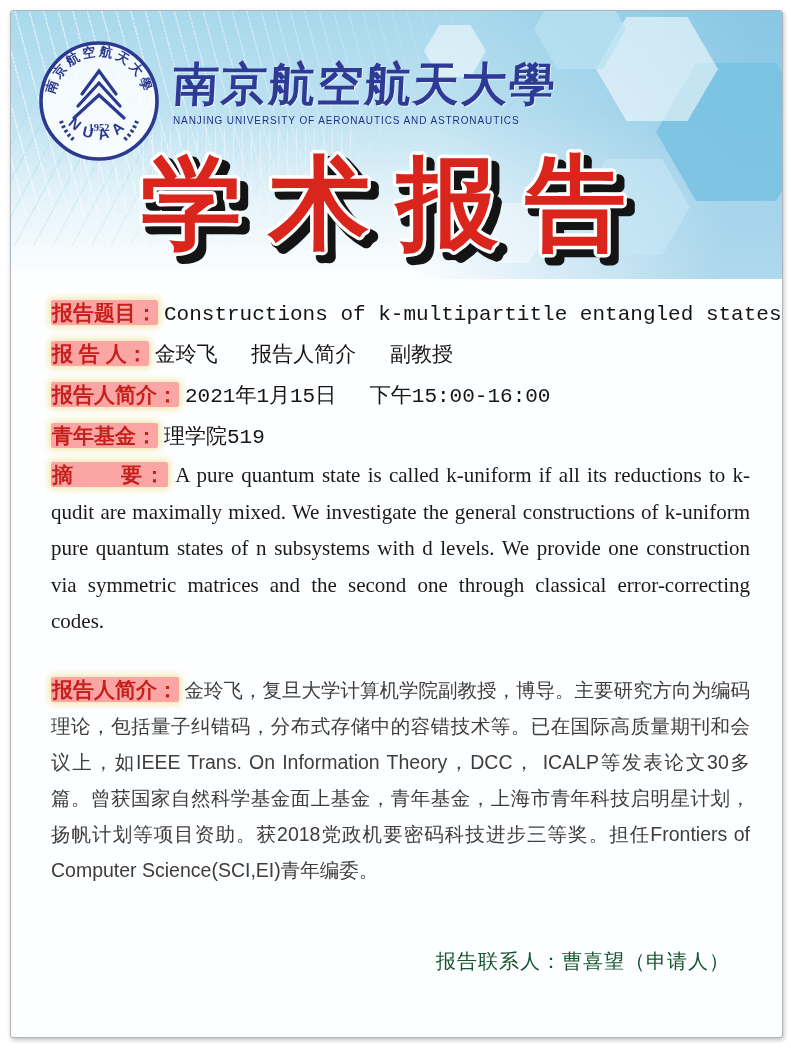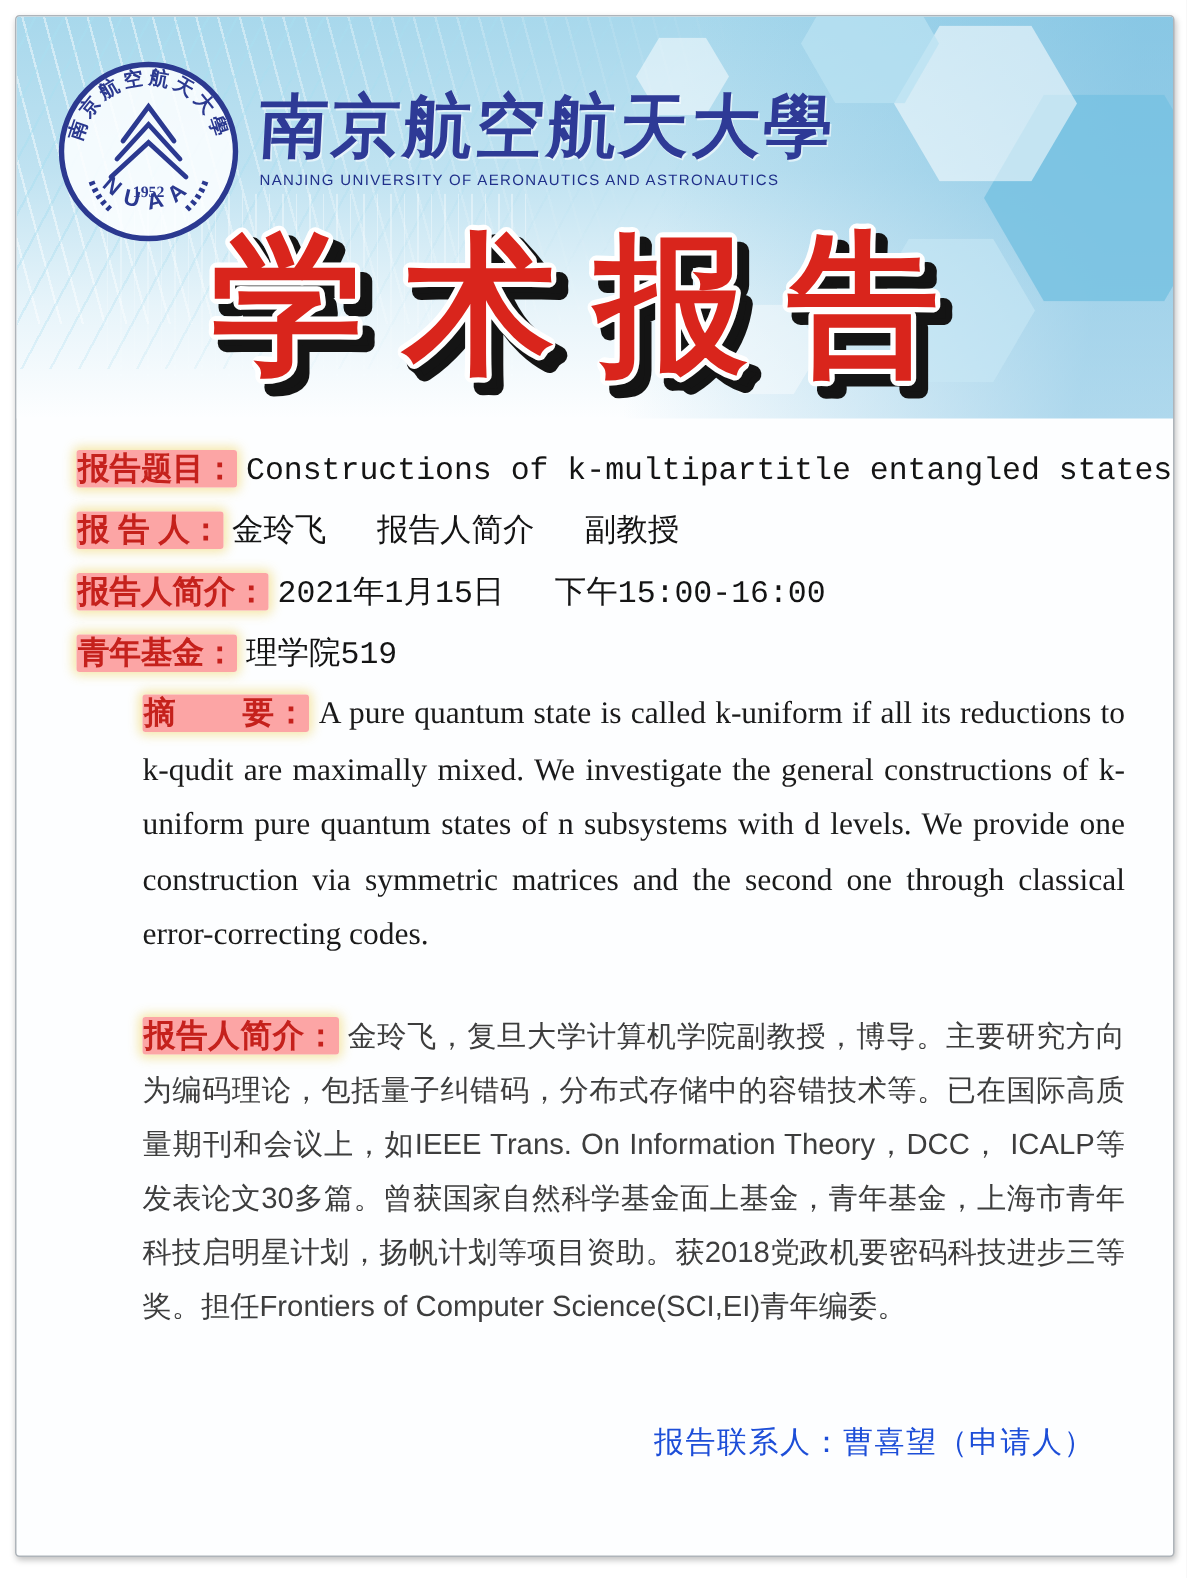--- a/index.html
+++ b/index.html
@@ -41,29 +41,29 @@
   .title-wrap { position:absolute; left:0; top:126px; width:100%; text-align:center; }
 
   
   .content { position:absolute; left:0; top:268px; width:100%; padding:14px 32px 0 40px; }
   .row { font-size:21px; line-height:39px; white-space:nowrap; }
   .lab { color:#c5211c; font-weight:700; font-family:"Liberation Sans","DejaVu Sans",sans-serif;
     background:#fca5a5; border-radius:2px; padding:1px 1px;
     box-shadow:0 0 7px 2px rgba(243,226,150,.85); }
   .val { color:#141414; font-family:Liberation Mono, monospace; margin-left:6px; }
 
-  .para { text-align:justify;margin-left:44px; }
+  .para { text-align:justify; }
   .abstract { margin-top:0; font-size:21px; line-height:36.5px; color:#1a1a1a;
     font-family:"Liberation Serif","DejaVu Serif",serif; }
   .abstract .lab { font-family:"Liberation Sans","DejaVu Sans",sans-serif; }
   .bio { margin-top:32px; font-size:19.5px; line-height:36px; color:#3d3d3d;
     font-family:"Liberation Sans","DejaVu Sans",sans-serif; }
   .bio .lab { font-size:21px; }
 
-  .contact { position:absolute; right:52px; bottom:62px; font-size:20px; color:#1d4ed8; letter-spacing:1px; }
+  .contact { position:absolute; right:52px; bottom:62px; font-size:20px; color:#14532d; letter-spacing:1px; }
 </style>
 </head>
 <body>
 
 <div class="page">
   <div class="poster">
 
     <div class="hero">
       <div class="grid a"></div>
       <div class="grid b"></div>

